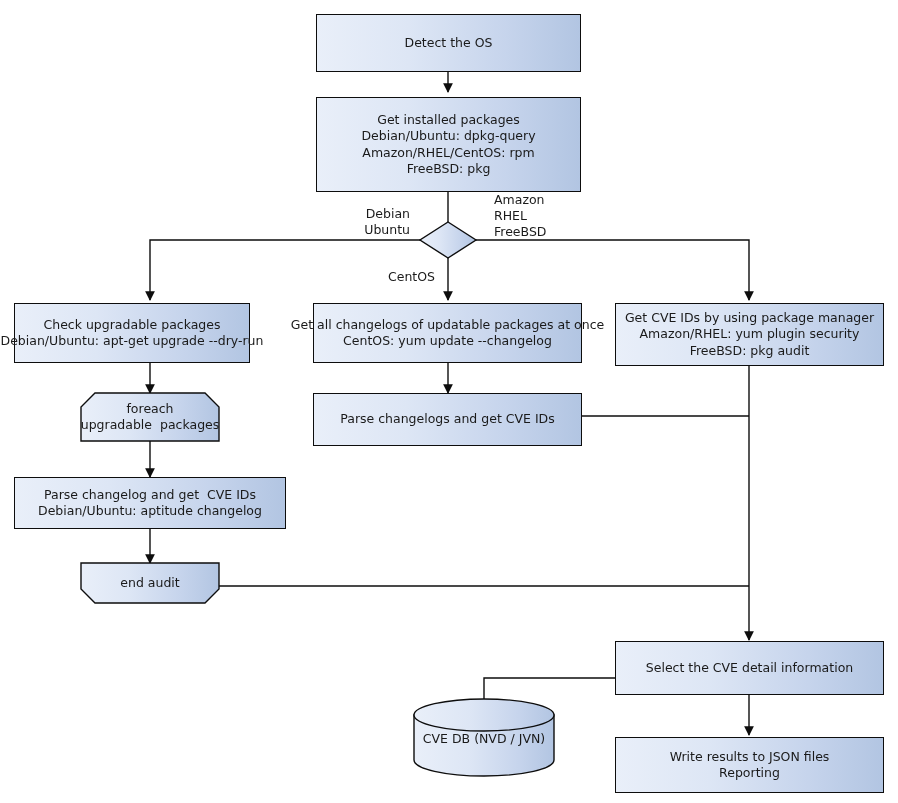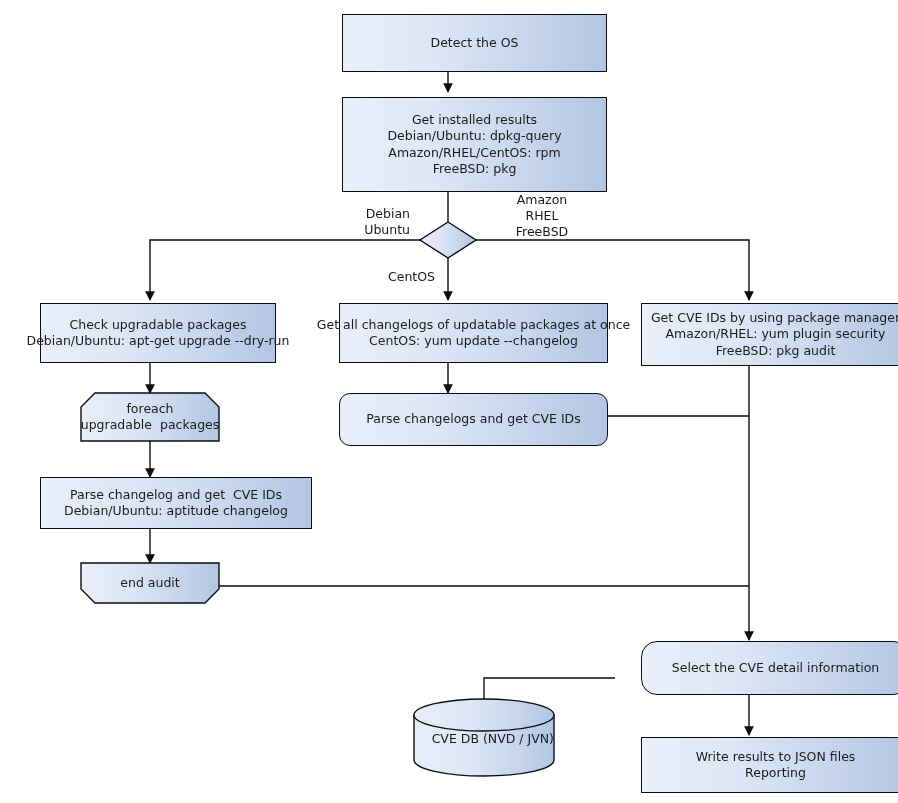--- a/index.html
+++ b/index.html
@@ -33,21 +33,20 @@
     text-align: center;
     color: #1a1a1a;
     font-size: 12.5px;
     line-height: 16.5px;
     white-space: pre;
   }
   
   .box {
     border: 1.3px solid #0d0d0d;
     background: linear-gradient(to right, #e9eff9 0%, #dde6f5 35%, #c6d4ec 72%, #b2c5e2 100%);
-    margin-left: 26px;
   }
   .node-label {
     position: relative;
     z-index: 2;
     pointer-events: none;
   }
   .edge-label {
     position: absolute;
     font-size: 12.5px;
     line-height: 16px;
@@ -121,21 +120,21 @@
       <path d="M 414 715 L 414 760 A 70 16 0 0 0 554 760 L 554 715 Z" fill="url(#dbgrad)" stroke="#0d0d0d" stroke-width="1.4"></path>
       <ellipse cx="484" cy="715" rx="70" ry="16" fill="url(#dbgrad)" stroke="#0d0d0d" stroke-width="1.4"></ellipse>
     </g>
   </svg>
 
   <div class="node box" style="left:316px; top:14px; width:265px; height:58px;">
     <span class="node-label">Detect the OS</span>
   </div>
 
   <div class="node box" style="left:316px; top:97px; width:265px; height:95px;">
-    <span class="node-label">Get installed results
+    <span class="node-label">Get installed packages
 Debian/Ubuntu: dpkg-query
 Amazon/RHEL/CentOS: rpm
 FreeBSD: pkg</span>
   </div>
 
   <div class="node" style="left:420px; top:222px; width:56px; height:36px;">
     <span class="node-label"></span>
   </div>
 
   <div class="node box" style="left:14px; top:303px; width:236px; height:60px;">
@@ -152,48 +151,48 @@
     <span class="node-label">Get CVE IDs by using package manager
 Amazon/RHEL: yum plugin security
 FreeBSD: pkg audit</span>
   </div>
 
   <div class="node" style="left:81px; top:393px; width:138px; height:48px;">
     <span class="node-label">foreach
 upgradable  packages</span>
   </div>
 
-  <div class="node box" style="left:313px; top:393px; width:269px; height:53px;border-radius:11px;">
+  <div class="node box" style="left:313px; top:393px; width:269px; height:53px;">
     <span class="node-label">Parse changelogs and get CVE IDs</span>
   </div>
 
   <div class="node box" style="left:14px; top:477px; width:272px; height:52px;">
     <span class="node-label">Parse changelog and get  CVE IDs
 Debian/Ubuntu: aptitude changelog</span>
   </div>
 
   <div class="node" style="left:81px; top:563px; width:138px; height:40px;">
     <span class="node-label">end audit</span>
   </div>
 
-  <div class="node box" style="left:615px; top:641px; width:269px; height:54px;border-radius:16px;">
+  <div class="node box" style="left:615px; top:641px; width:269px; height:54px;">
     <span class="node-label">Select the CVE detail information</span>
   </div>
 
-  <div class="node" style="left:414px; top:715px; width:140px; height:48px;justify-content:flex-end;">
+  <div class="node" style="left:414px; top:715px; width:140px; height:48px;">
     <span class="node-label">CVE DB (NVD / JVN)</span>
   </div>
 
   <div class="node box" style="left:615px; top:737px; width:269px; height:56px;justify-content:center;">
     <span class="node-label">Write results to JSON files
 Reporting</span>
   </div>
 
   <div class="edge-label" style="left:346px; top:206px; width:64px; text-align:right;">Debian
 Ubuntu</div>
 
-  <div class="edge-label" style="left:494px; top:192px; width:80px; text-align:center;margin-left:8px;">Amazon
+  <div class="edge-label" style="left:494px; top:192px; width:80px; text-align:left;">Amazon
 RHEL
 FreeBSD</div>
 
   <div class="edge-label" style="left:388px; top:269px; width:56px; text-align:left;">CentOS</div>
 
 </div>
 
 </body></html>

